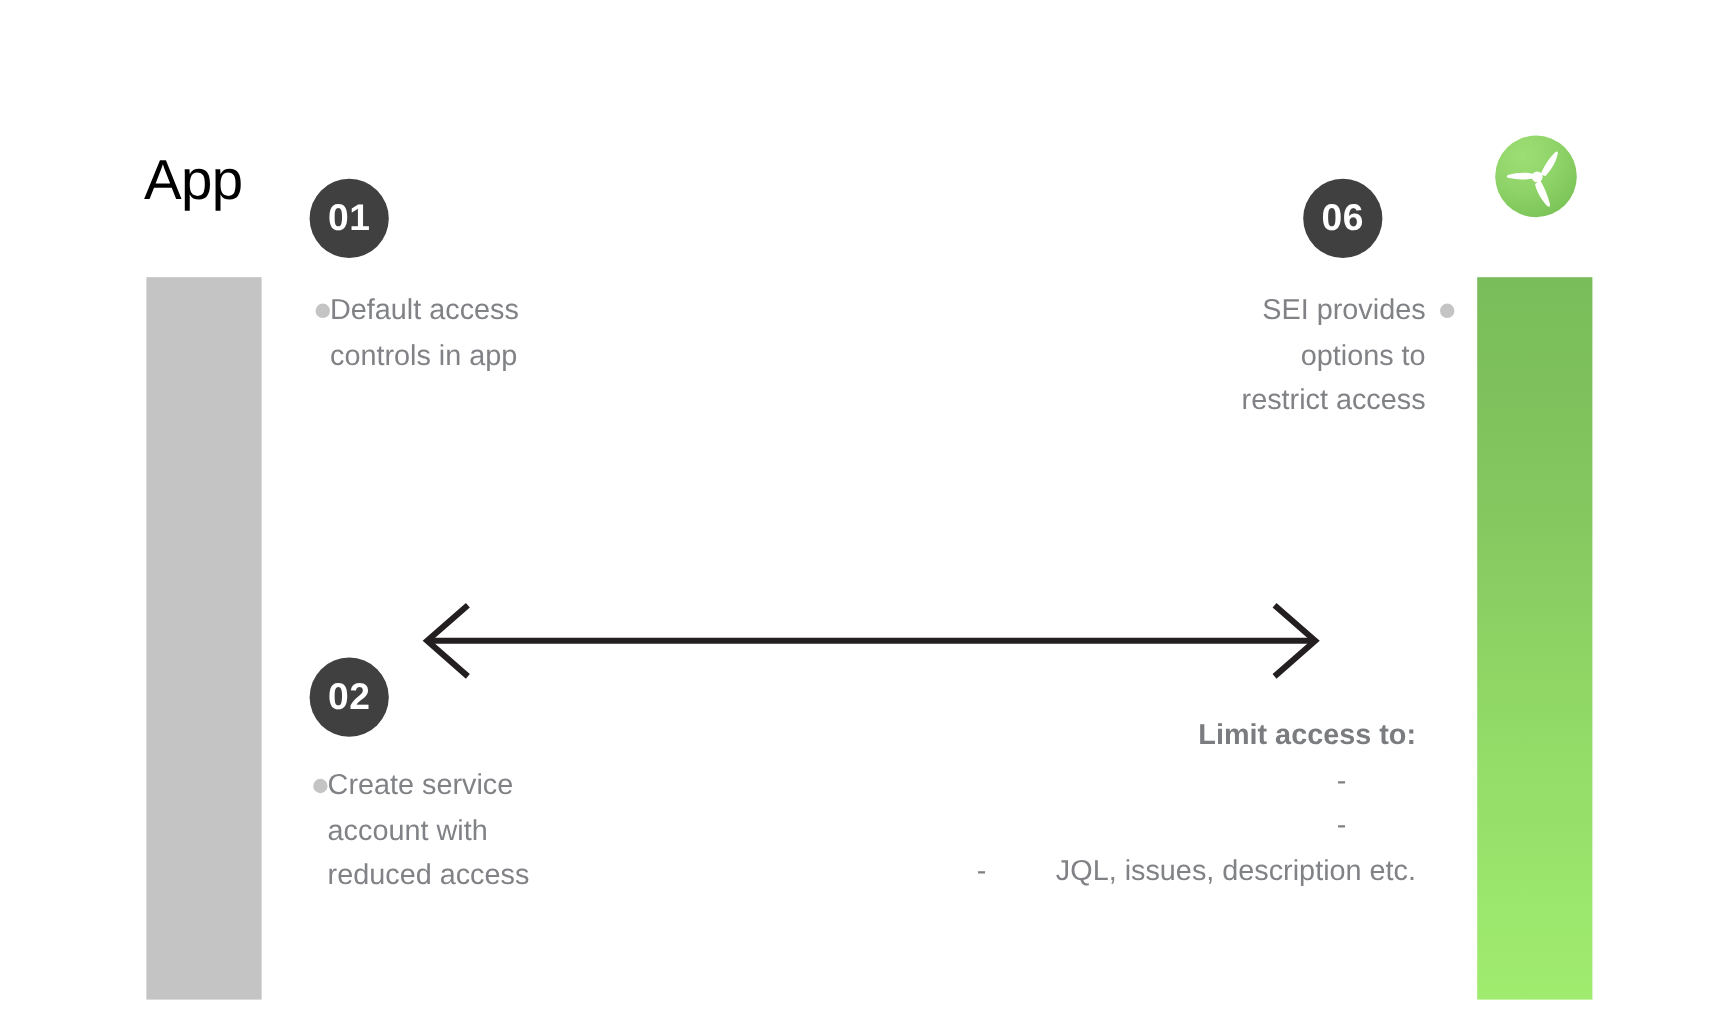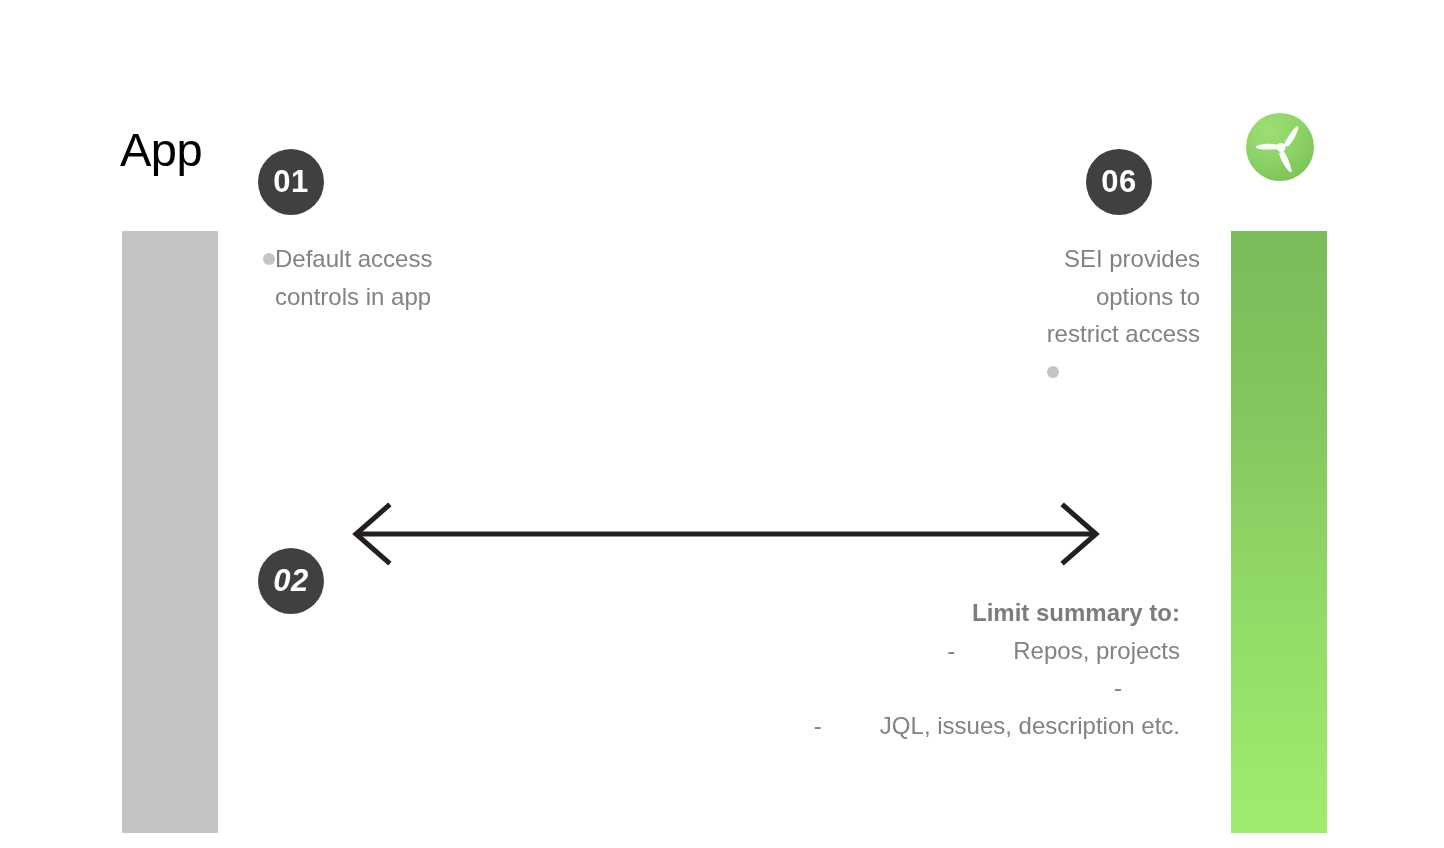--- a/index.html
+++ b/index.html
@@ -72,21 +72,21 @@
     color: #ffffff;
     font-size: 31px;
     font-weight: bold;
     display: flex;
     align-items: center;
     justify-content: center;
     letter-spacing: 0.5px;
   }
   .badge-01 { left: 258px; top: 149px; }
   .badge-03 { left: 1086px; top: 149px; }
-  .badge-02 { left: 258px; top: 548px; font-style: italic; }
+  .badge-02 { left: 258px; top: 548px; }
 
   
   .note {
     position: absolute;
     display: flex;
     font-size: 24px;
     line-height: 37.5px;
     color: #808285;
   }
   .note .dot {
@@ -99,21 +99,21 @@
   }
   .note .note-text { white-space: pre-line; }
 
   .note-left { align-items: flex-start; }
   .note-left .note-text {
     text-align: left;
   }
 
   .note-01 { left: 263px; top: 240px; }
   .note-02 { left: 261px; top: 636px; }
-  .note-03 { right: 260px; top: 240px; flex-direction: column; }
+  .note-03 { right: 260px; top: 240px; flex-direction: row; }
   .note-03 .note-text {
     margin-right: 12px;
     text-align: right;
     order: 0;
   }
   .note-03 .dot { order: 1; }
 
   
   .arrow-wrap {
     position: absolute;
@@ -196,28 +196,33 @@
   <div class="arrow-wrap">
     <svg width="756" height="68" viewBox="0 0 756 68" aria-hidden="true">
       <line x1="10" y1="34" x2="746" y2="34" stroke="#231f20" stroke-width="5"></line>
       <polyline points="40,6 8,34 40,62" fill="none" stroke="#231f20" stroke-width="5" stroke-linecap="square" stroke-linejoin="miter"></polyline>
       <polyline points="716,6 748,34 716,62" fill="none" stroke="#231f20" stroke-width="5" stroke-linecap="square" stroke-linejoin="miter"></polyline>
     </svg>
   </div>
 
   <div class="badge badge-02">02</div>
 
+  <div class="note note-left note-02">
+    <span class="dot"></span>
+    <span class="note-text">Create service
+account with
+reduced access</span>
+  </div>
 
   <div class="limit-block">
-    <div class="limit-heading">Limit summary to:</div>
+    <div class="limit-heading">Limit access to:</div>
 
     <div class="limit-row">
       <span class="limit-dash">-</span>
       <span class="limit-gap"></span>
-      <span>Repos, projects</span>
     </div>
 
     <div class="limit-row">
       <span class="limit-dash">-</span>
       <span class="limit-gap"></span>
     </div>
 
     <div class="limit-row">
       <span class="limit-dash">-</span>
       <span class="limit-gap"></span>

